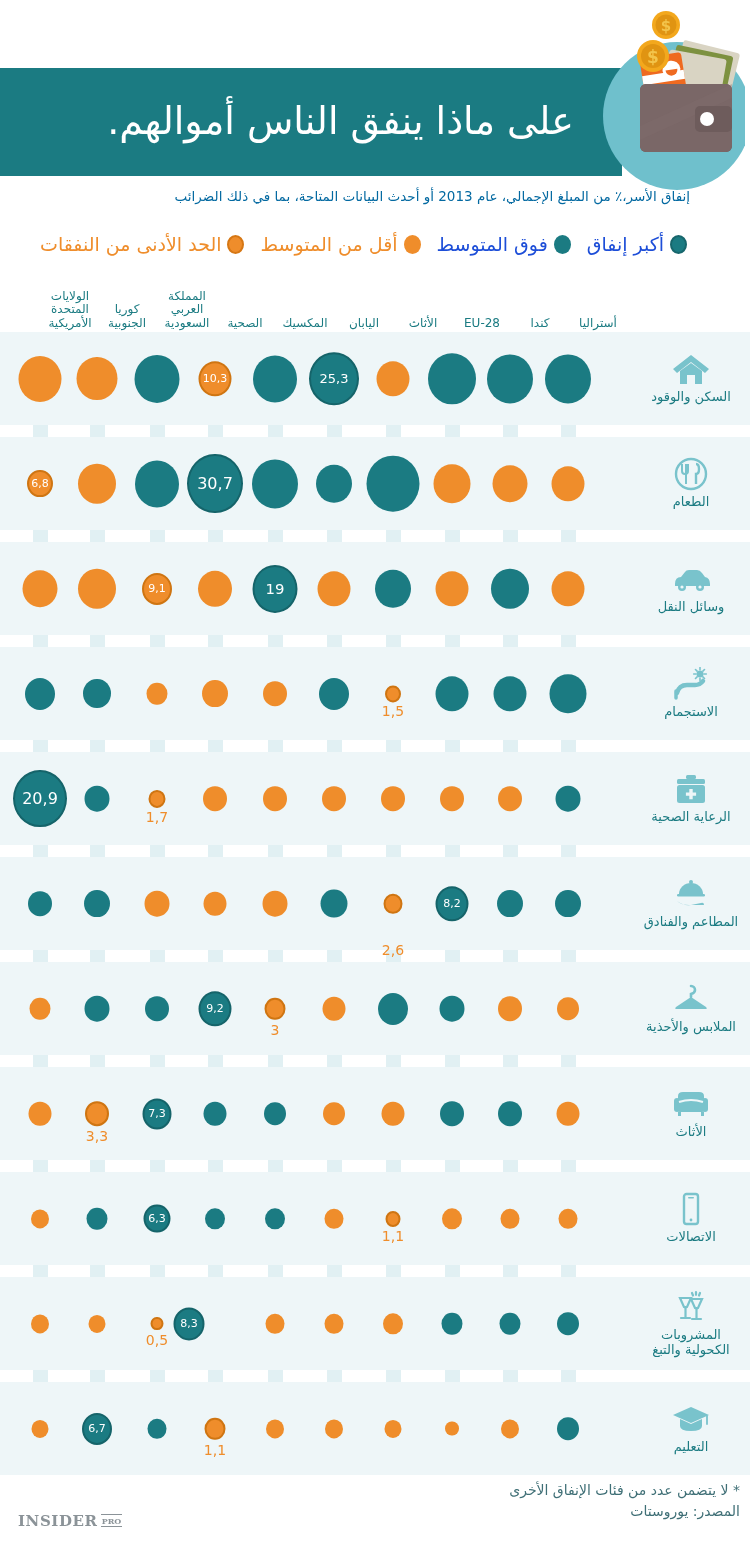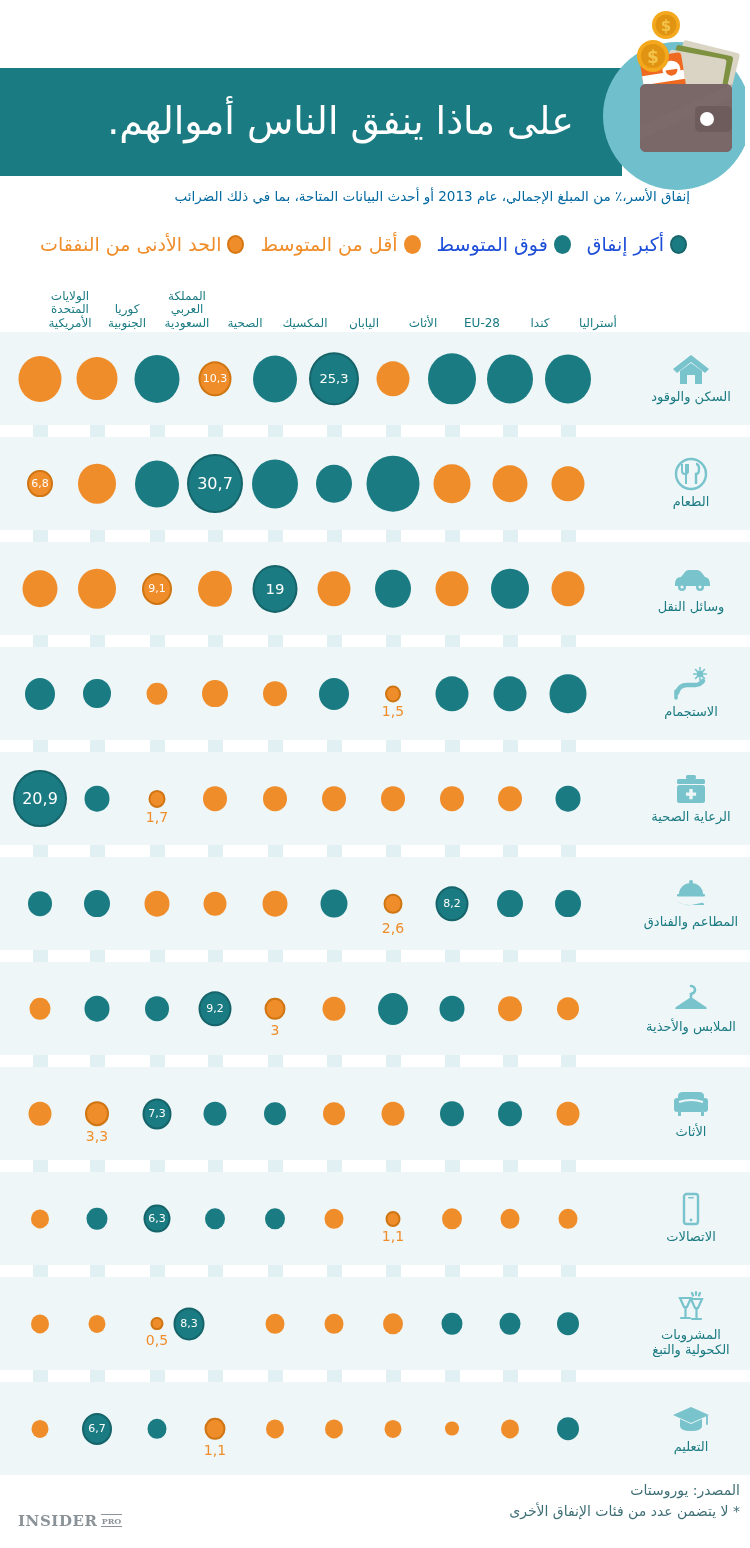--- a/index.html
+++ b/index.html
@@ -410,21 +410,21 @@
             <path d="M8 17 a12 11 0 0 1 24 0 Z" fill="#79c3cc"></path>
             <rect x="6" y="17" width="28" height="2.6" rx="1.3" fill="#79c3cc"></rect>
             <path d="M6 24 q6 5 14 4 l10-2 q3-1 3 2 H18 q-8 0-12-4 Z" fill="#79c3cc"></path>
           </svg></span>
         <span class="row-label">المطاعم والفنادق</span>
       </div>
       <div class="bubble b-teal" style="width: 26px; height: 27.82px; right: 182px; top: 635.5px;"></div>
       <div class="bubble b-teal" style="width: 26px; height: 27.82px; right: 240px; top: 635.5px;"></div>
       <div class="bubble b-teal hi" style="width: 33px; height: 35.31px; right: 298px; top: 635.5px; font-size: 11px;">8,2</div>
       <div class="bubble b-orange hi" style="width: 19px; height: 20.33px; right: 357px; top: 635.5px;"></div>
-      <div class="ext-label" style="right: 357px; top: 652px; margin-left: 13px;">2,6</div>
+      <div class="ext-label" style="right: 357px; top: 674px; margin-left: 13px;">2,6</div>
       <div class="bubble b-teal" style="width: 27px; height: 28.89px; right: 416px; top: 635.5px;"></div>
       <div class="bubble b-orange" style="width: 25px; height: 26.75px; right: 475px; top: 635.5px;"></div>
       <div class="bubble b-orange" style="width: 23px; height: 24.61px; right: 535px; top: 635.5px;"></div>
       <div class="bubble b-orange" style="width: 25px; height: 26.75px; right: 593px; top: 635.5px;"></div>
       <div class="bubble b-teal" style="width: 26px; height: 27.82px; right: 653px; top: 635.5px;"></div>
       <div class="bubble b-teal" style="width: 24px; height: 25.68px; right: 710px; top: 635.5px;"></div>
       <div class="row-band" style="top: 694px;"></div>
       <div class="row-meta" style="top: 694px;">
         <span class="row-icon"><svg viewBox="0 0 40 34">
             <path d="M20 4 a4 4 0 0 1 4 4 q0 3-4 4 v3" stroke="#79c3cc" stroke-width="2.6" fill="none" stroke-linecap="round"></path>
@@ -529,20 +529,20 @@
       <div class="bubble b-orange" style="width: 18px; height: 19.26px; right: 475px; top: 1160.5px;"></div>
       <div class="bubble b-orange hi" style="width: 21px; height: 22.47px; right: 535px; top: 1160.5px;"></div>
       <div class="ext-label" style="right: 535px; top: 1173.52px;">1,1</div>
       <div class="bubble b-teal" style="width: 19px; height: 20.33px; right: 593px; top: 1160.5px;"></div>
       <div class="bubble b-teal hi" style="width: 30px; height: 32.1px; right: 653px; top: 1160.5px; font-size: 11px;">6,7</div>
       <div class="bubble b-orange" style="width: 17px; height: 18.19px; right: 710px; top: 1160.5px;"></div>
     </div>
 </div>
 
 <div id="source">
+  <div>* لا يتضمن عدد من فئات الإنفاق الأخرى</div>
   <div>المصدر: يوروستات</div>
-  <div>* لا يتضمن عدد من فئات الإنفاق الأخرى</div>
 </div>
 
 <div id="brand">
   <span id="brand-insider">INSIDER</span>
   <span id="brand-pro">PRO</span>
 </div>
 
 </body></html>

